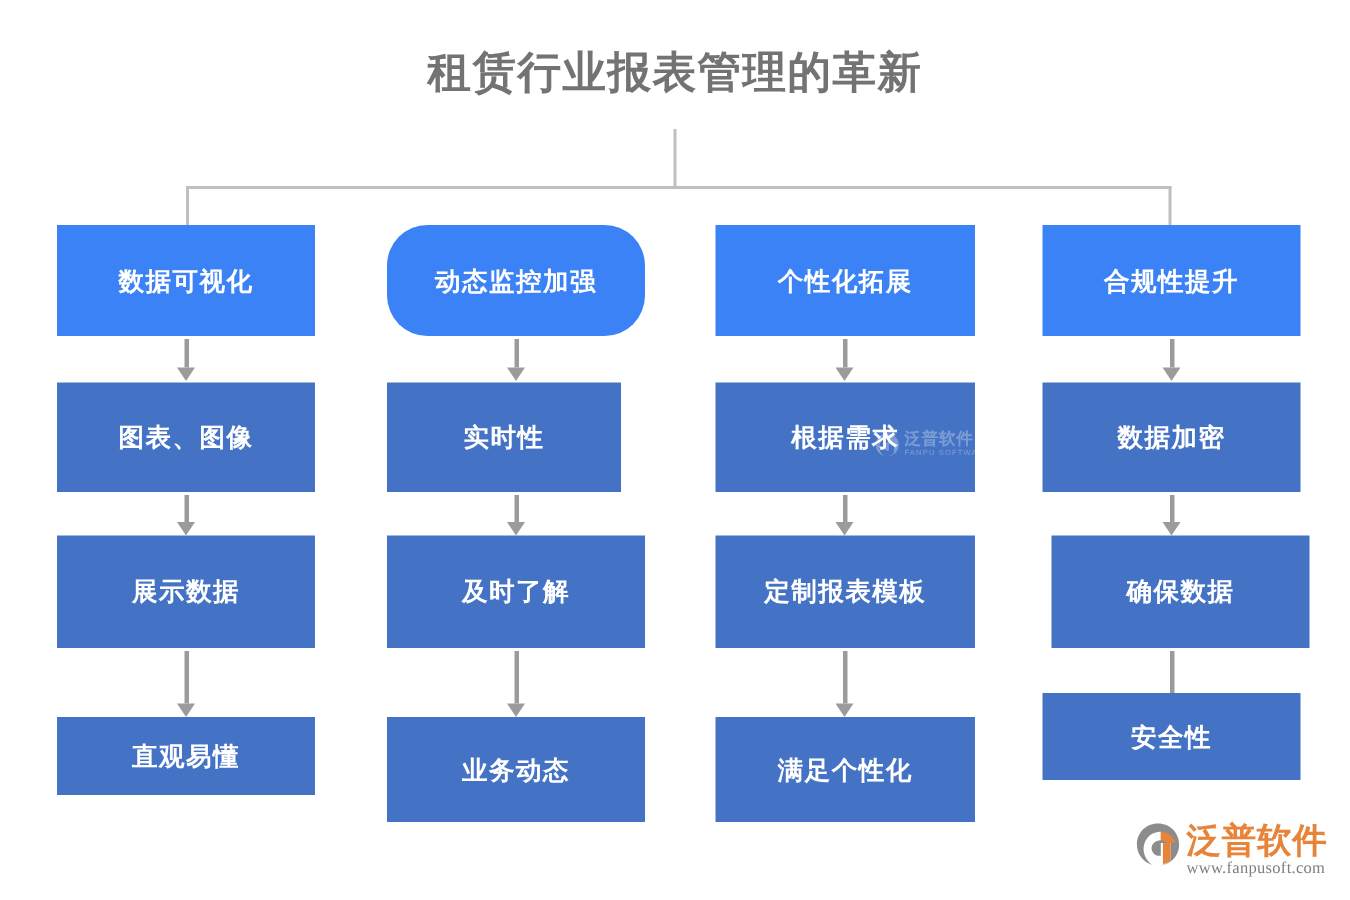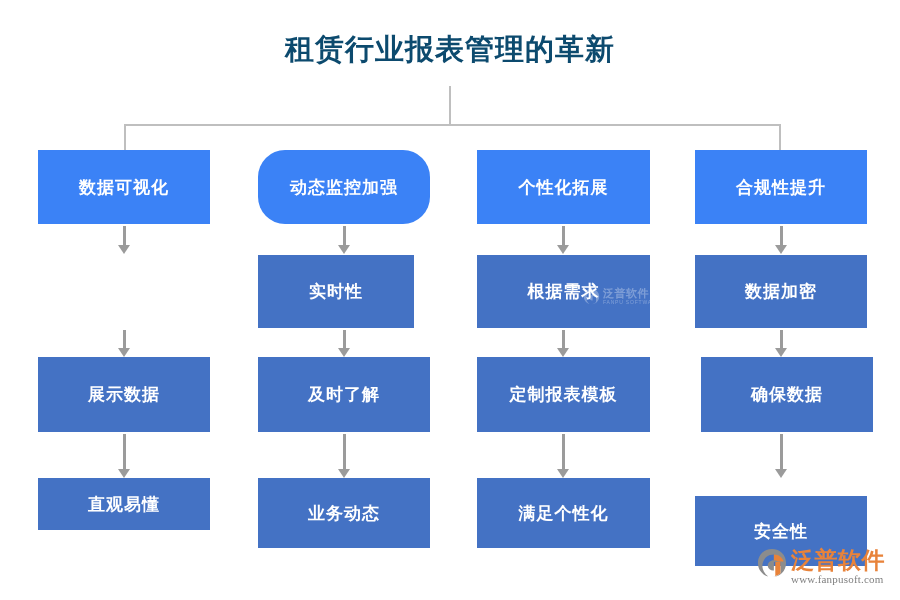--- a/index.html
+++ b/index.html
@@ -22,21 +22,21 @@
 
   
   .title {
     position: absolute;
     left: 0;
     top: 30px;
     width: 900px;
     text-align: center;
     font-size: 29px;
     font-weight: bold;
-    color: #0c4a6e;
+    color: #737373;
     letter-spacing: 1px;
     line-height: 38px;
     white-space: nowrap;
   }
 
   
   .stem-top {
     position: absolute;
     left: 449px;
     top: 86px;
@@ -178,20 +178,21 @@
   <div class="stem-top"></div>
   <div class="bracket-bar"></div>
   <div class="bracket-drop d1"></div>
   <div class="bracket-drop d4"></div>
 
   <div class="box green" style="left:38px; top:150px; width:172px; height:74px;">数据可视化</div>
   <div class="arrow" style="left:115px; top:226px; height:28px;">
     <div class="shaft" style="height:19px;"></div>
       <div class="head" style="top:19px;"></div>
   </div>
+  <div class="box blue" style="left:38px; top:255px; width:172px; height:73px;">图表、图像</div>
   <div class="arrow" style="left:115px; top:330px; height:27px;">
     <div class="shaft" style="height:18px;"></div>
       <div class="head" style="top:18px;"></div>
   </div>
   <div class="box blue" style="left:38px; top:357px; width:172px; height:75px;">展示数据</div>
   <div class="arrow" style="left:115px; top:434px; height:44px;">
     <div class="shaft" style="height:35px;"></div>
       <div class="head" style="top:35px;"></div>
   </div>
   <div class="box blue" style="left:38px; top:478px; width:172px; height:52px;">直观易懂</div>
@@ -249,21 +250,21 @@
   <div class="box blue" style="left:695px; top:255px; width:172px; height:73px;">数据加密</div>
   <div class="arrow" style="left:772px; top:330px; height:27px;">
     <div class="shaft" style="height:18px;"></div>
       <div class="head" style="top:18px;"></div>
   </div>
   <div class="box blue" style="left:701px; top:357px; width:172px; height:75px;">确保数据</div>
   <div class="arrow" style="left:772px; top:434px; height:44px;">
     <div class="shaft" style="height:35px;"></div>
       <div class="head" style="top:35px;"></div>
   </div>
-  <div class="box blue" style="left:695px; top:496px; width:172px; height:70px;font-family:Liberation Mono, monospace;">安全性</div>
+  <div class="box blue" style="left:695px; top:462px; width:172px; height:58px;font-family:Liberation Mono, monospace;">安全性</div>
 
   <div class="logo">
     <svg class="logo-mark" viewBox="0 0 64 64">
       <path d="M32 2 C15 2 2 15 2 32 C2 46 11 57 24 61 C14 54 10 43 12 33 C15 21 24 14 36 14 L36 26 C28 26 22 32 23 39 C24 45 30 49 36 48 L36 30 L50 30 L50 54 C45 59 39 62 32 62 C49 62 62 49 62 32 C62 15 49 2 32 2 Z" fill="#8c8c8c"></path>
       <path d="M36 14 C46 14 54 20 57 29 L44 29 C42 27 39 26 36 26 Z" fill="#e8833a"></path>
       <path d="M50 30 L50 54 C47 57 43 59 39 60 L39 30 Z" fill="#e8833a"></path>
     </svg>
     <span class="logo-text">
       <span class="logo-cn">泛普软件</span>
       <span class="logo-url">www.fanpusoft.com</span>

